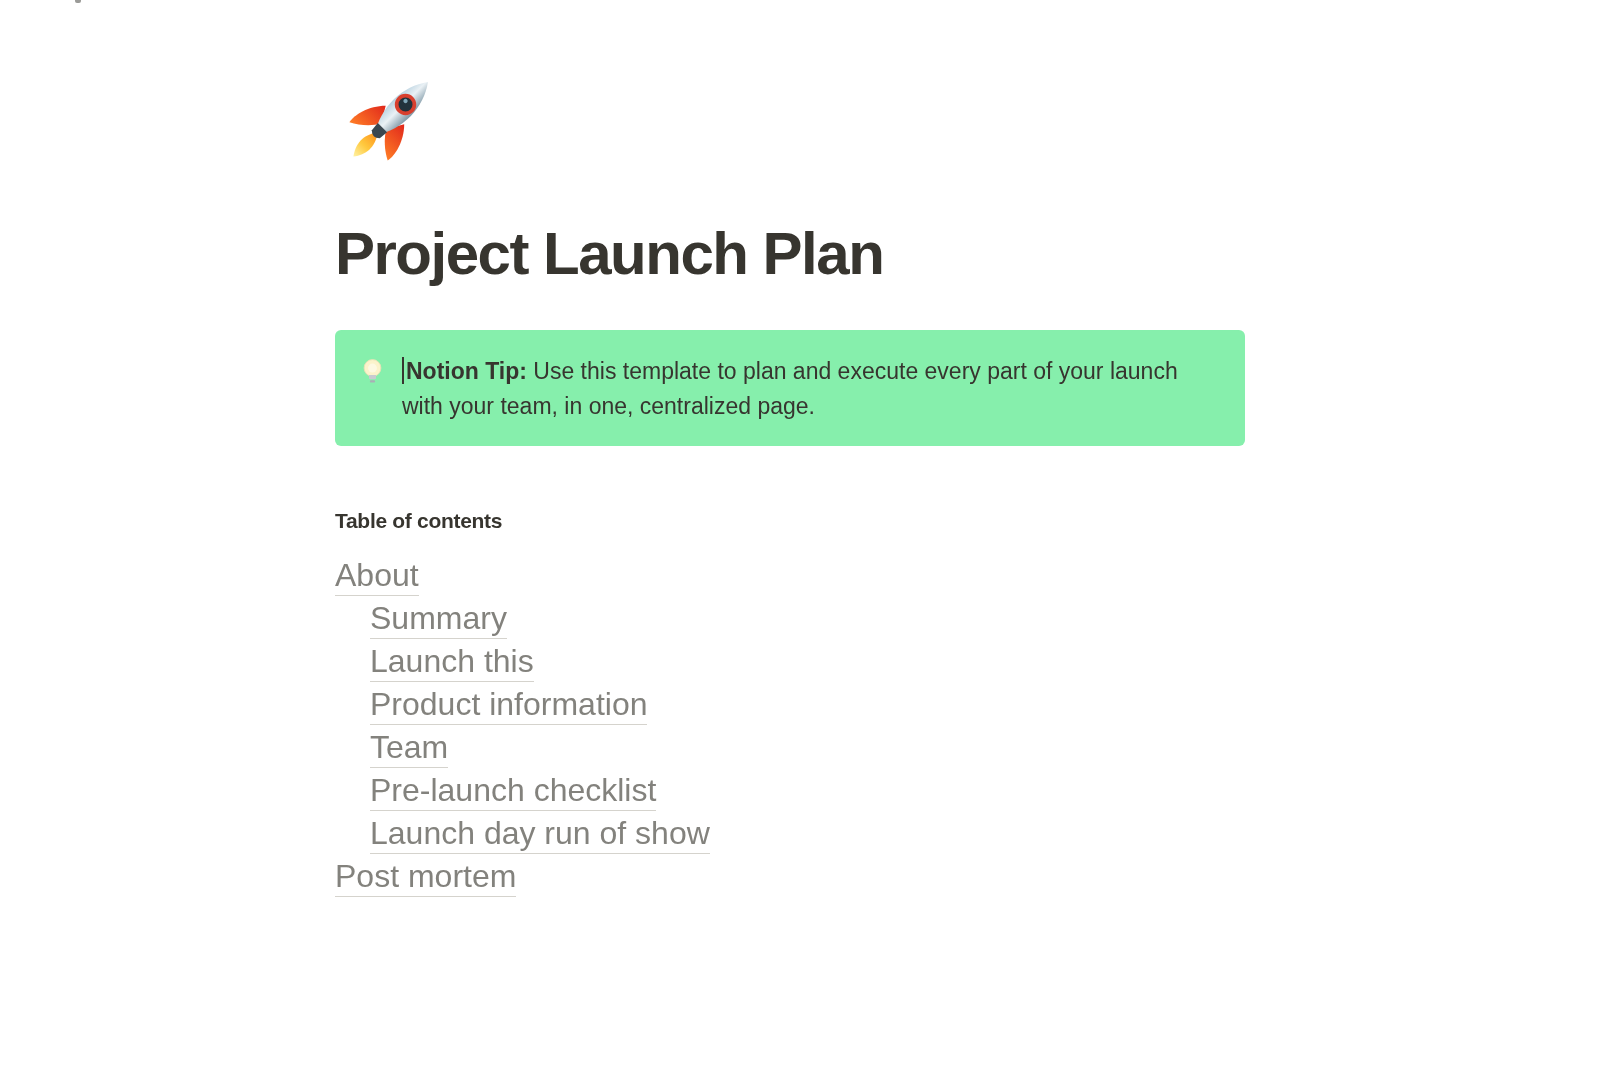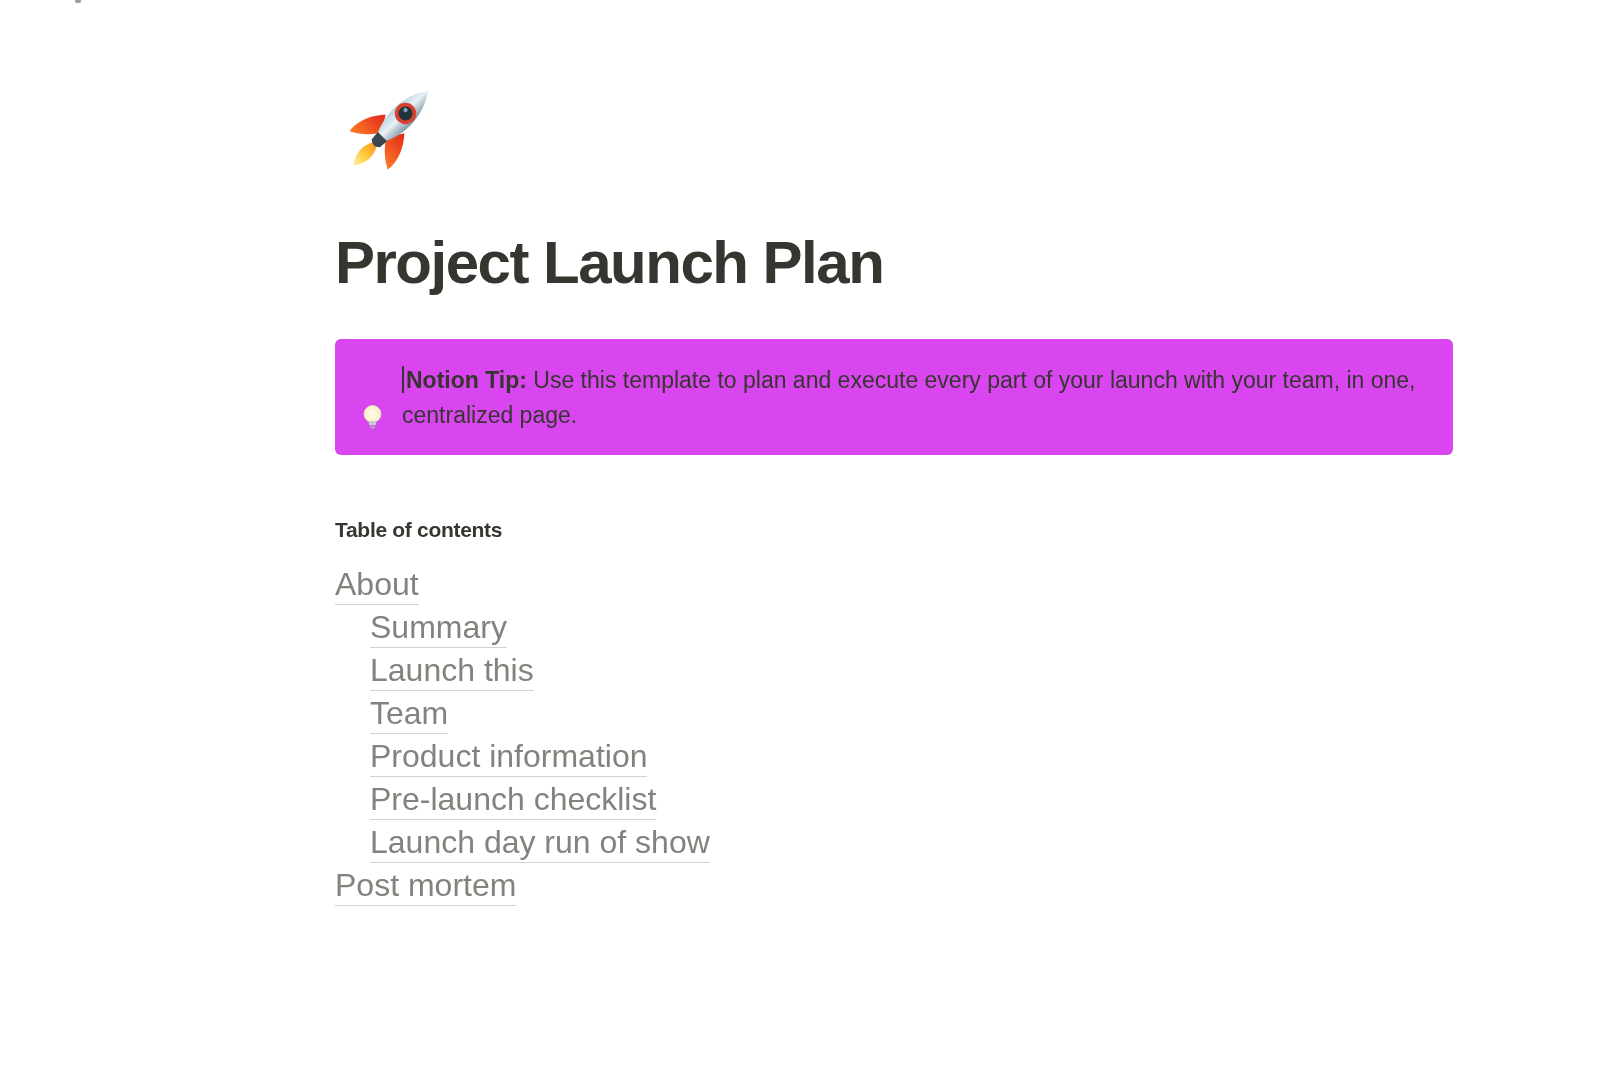--- a/index.html
+++ b/index.html
@@ -10,46 +10,46 @@
     font-family: "Liberation Sans", sans-serif;
     color: #37352f;
     overflow: hidden;
   }
   .artifact {
     position: absolute; left: 75px; top: 0;
     width: 6px; height: 3px;
     background: #9b9b98; border-radius: 0 0 2px 2px;
   }
   .content {
-    position: absolute; left: 335px; top: 16px;
+    position: absolute; left: 335px; top: 7px;
     width: 1010px;
   }
   .page-icon {
     margin-top: 55px;
     width: 112px; height: 114px;
     cursor: pointer;
   }
   .page-title {
     margin-top: 42px;
     font-size: 60px;
     font-weight: 700;
     letter-spacing: -1.5px;
     line-height: 72px;
     color: #37352f;
     white-space: nowrap;
   }
   .callout {
     margin-top: 26px;
-    width: 1118px;
+    width: 910px;
     min-height: 116px;
-    background: #d946ef;
+    background: #86efac;
     border-radius: 6px;
     padding: 24px 22px 22px 26px;
     display: flex;
-    align-items: flex-end;
+    align-items: flex-start;
   }
   .callout-icon {
     flex: 0 0 auto;
     width: 23px; height: 30px;
     margin-top: 3px;
   }
   .callout-text {
     flex: 1 1 auto;
     margin-left: 18px;
     font-size: 23px;
@@ -137,20 +137,20 @@
       <span class="caret"></span><b>Notion Tip:</b><span> Use this template to plan and execute every part of your launch with your team, in one, centralized page.</span>
     </div>
   </div>
 
   <h3 class="toc-heading">Table of contents</h3>
 
   <div class="toc">
     <div class="toc-item indent-0"><span class="link">About</span></div>
     <div class="toc-item indent-1"><span class="link">Summary</span></div>
     <div class="toc-item indent-1"><span class="link">Launch this</span></div>
+    <div class="toc-item indent-1"><span class="link">Product information</span></div>
     <div class="toc-item indent-1"><span class="link">Team</span></div>
-    <div class="toc-item indent-1"><span class="link">Product information</span></div>
     <div class="toc-item indent-1"><span class="link">Pre-launch checklist</span></div>
     <div class="toc-item indent-1"><span class="link">Launch day run of show</span></div>
     <div class="toc-item indent-0"><span class="link">Post mortem</span></div>
   </div>
 
 </div>
 
 </body></html>

